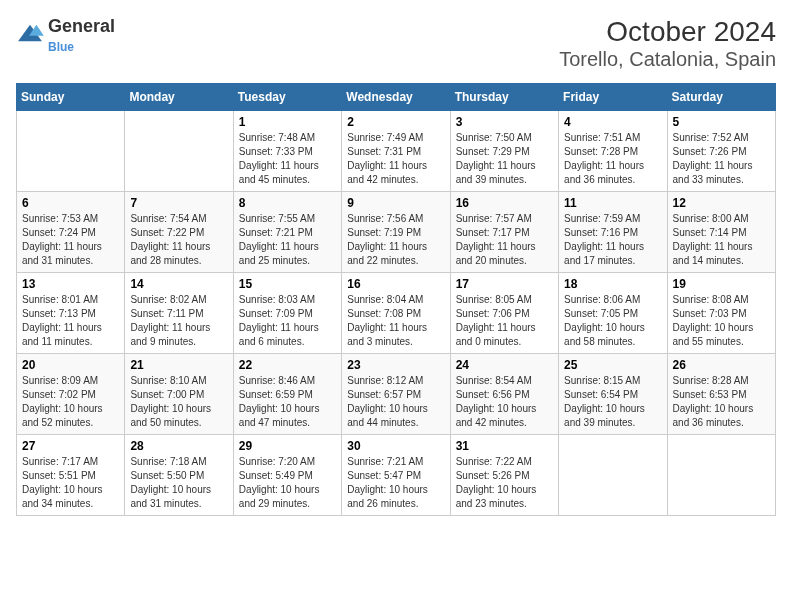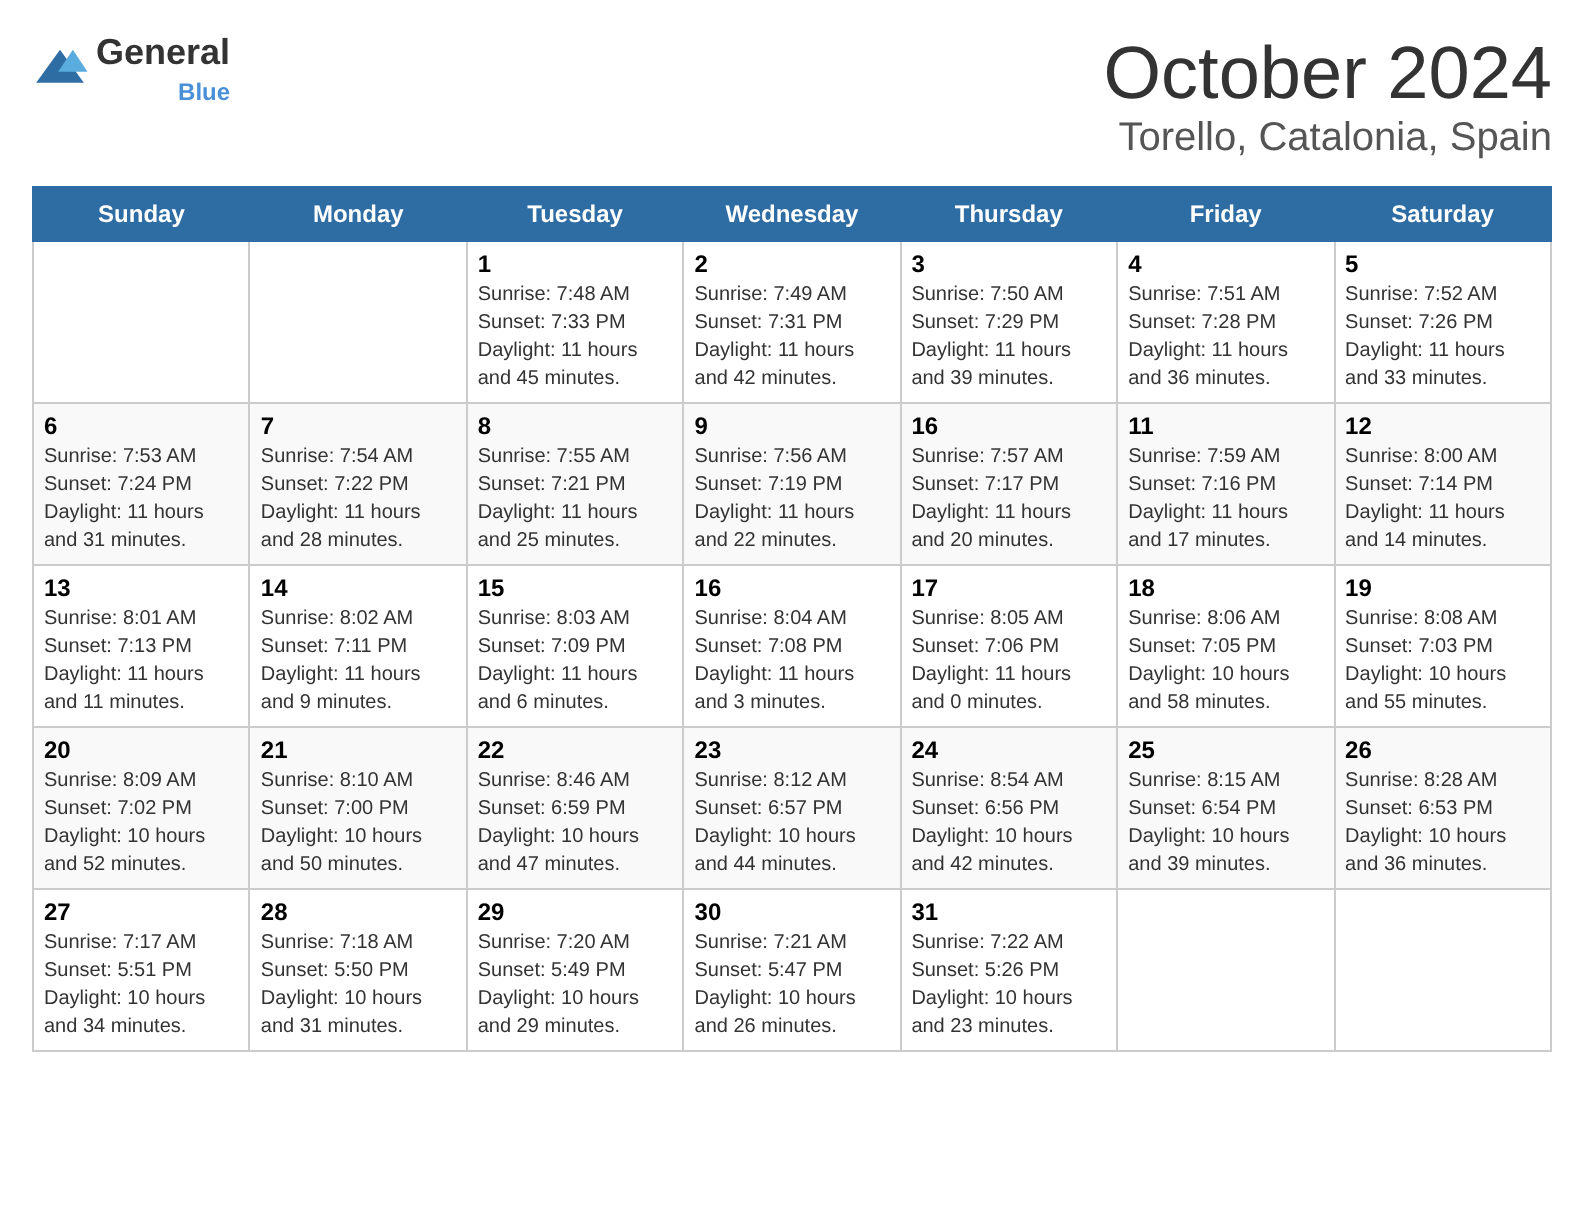--- a/index.html
+++ b/index.html
@@ -13,43 +13,42 @@
     .header {
       display: flex;
       justify-content: space-between;
       align-items: flex-start;
       margin-bottom: 12px;
     }
     .logo {
       display: flex;
       align-items: center;
       gap: 4px;
-      text-align: right;
     }
     .logo-text-general { font-size: 18px; font-weight: bold; color: #333; }
     .logo-text-blue { font-size: 12px; font-weight: bold; color: #4a90d9; }
     .logo-icon {
       width: 28px;
       height: 22px;
       position: relative;
       top: -2px;
     }
     .title-block { text-align: right; }
-    .month-title { font-size: 37px; font-weight: normal; color: #333; }
+    .month-title { font-size: 28px; font-weight: normal; color: #333; }
     .location-title { font-size: 20px; color: #555; }
     .calendar-table {
       width: 100%;
       border-collapse: collapse;
       font-size: 11px;
     }
     .calendar-table th {
       background-color: #2e6da4;
       color: #fff;
       padding: 6px 4px;
-      text-align: center;
+      text-align: left;
       font-size: 12px;
       font-weight: bold;
       border: 1px solid #2e6da4;
     }
     .calendar-table td {
       border: 1px solid #ccc;
       vertical-align: top;
       padding: 4px 5px;
       width: 107px;
       min-height: 70px;

